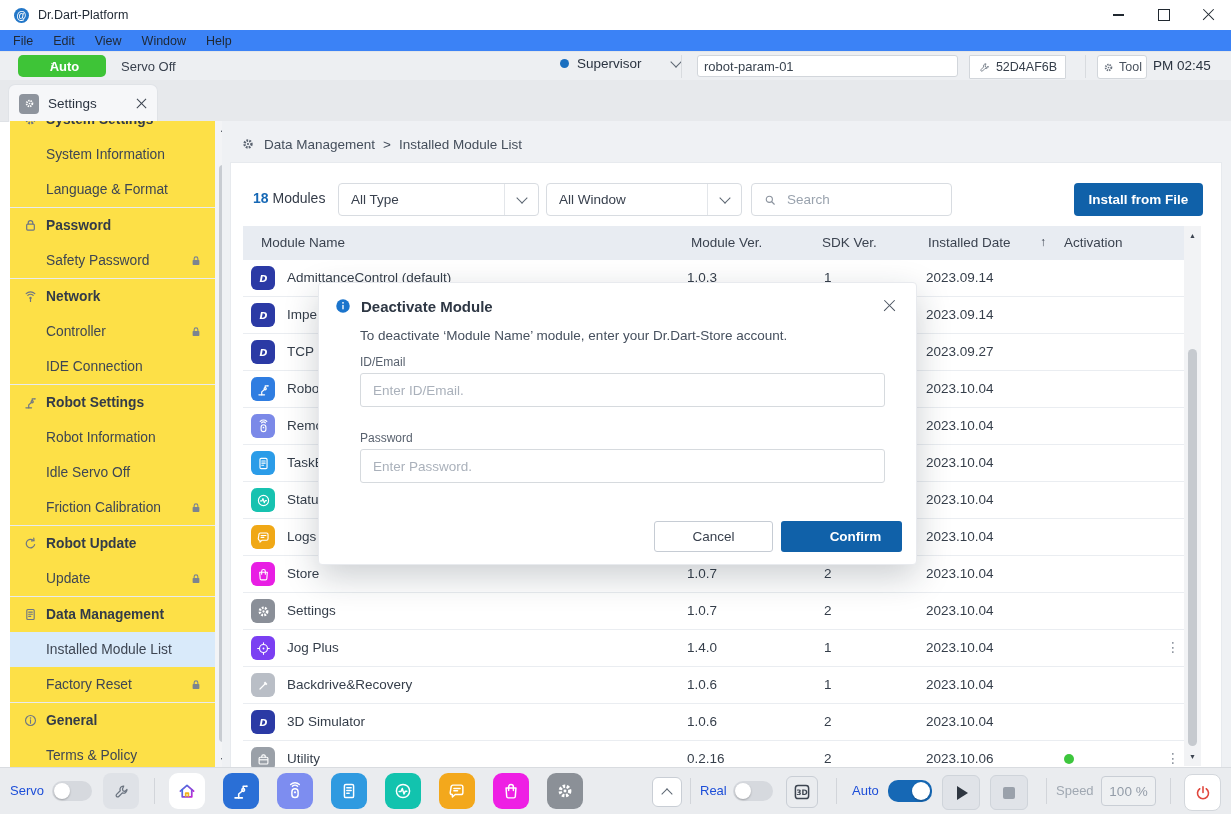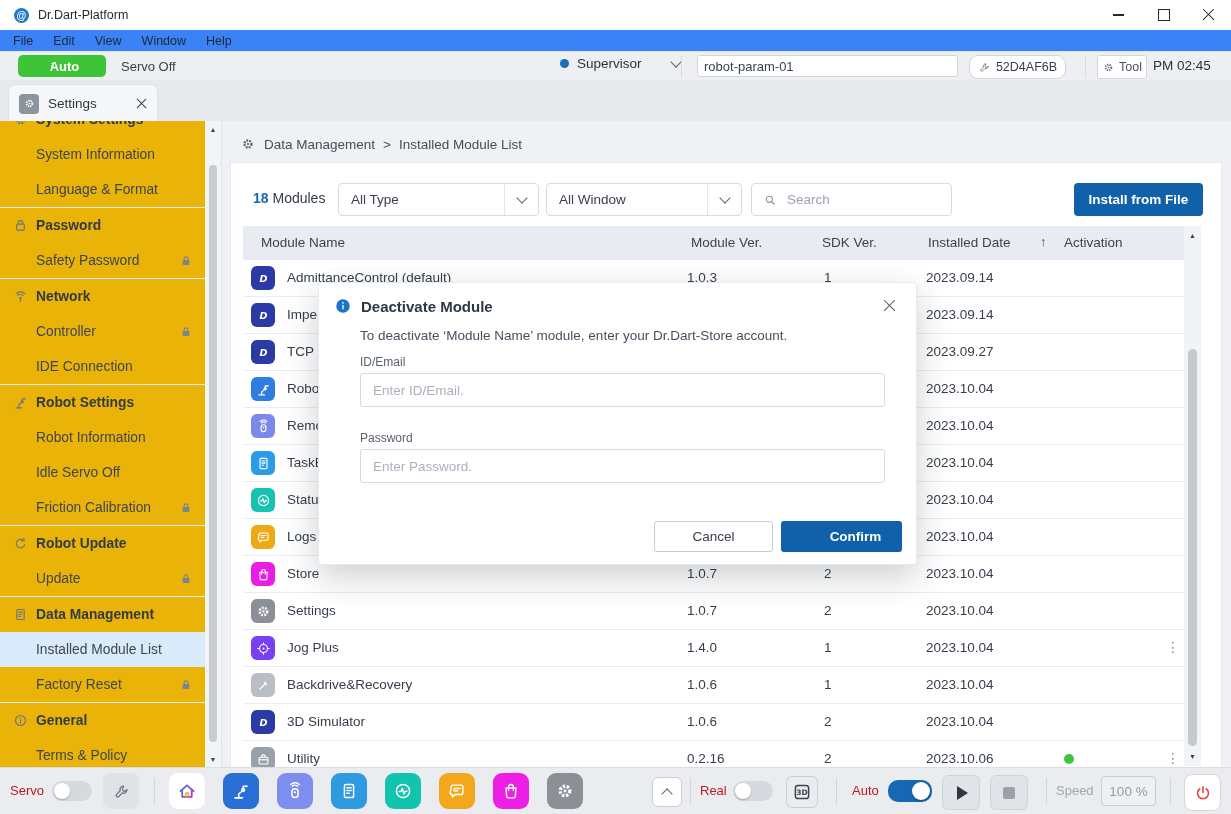--- a/index.html
+++ b/index.html
@@ -26,36 +26,36 @@
   .statusbar{position:absolute;top:51px;left:0;right:0;height:29px;background:#edeff2;border-top:1px solid #e3e6e9;}
   .badge-auto{position:absolute;left:18px;top:3px;width:88px;height:22px;border-radius:5px;color:#fff;
               display:flex;align-items:center;justify-content:center;gap:5px;font-size:13px;font-weight:bold;}
   .servo-state{position:absolute;left:121px;top:7px;font-size:13px;color:#39414e;}
   .role{position:absolute;left:560px;top:4px;display:flex;align-items:center;gap:8px;font-size:13.5px;color:#2a3340;}
   .role-dot{width:9px;height:9px;border-radius:50%;background:#1a6fc0;}
   .chev{width:7px;height:7px;border-right:1.5px solid #5c6672;border-bottom:1.5px solid #5c6672;transform:rotate(45deg);margin-top:-3px;}
   .sb-div{position:absolute;top:3px;width:1px;height:23px;background:#d8dbdf;}
   .param-input{position:absolute;left:697px;top:3px;width:247px;height:20px;border:1px solid #d2d6db;border-radius:3px;
                background:#fff;font:13px "Liberation Sans",sans-serif;color:#39434f;padding:0 6px;}
-  .serial-chip{position:absolute;left:969px;top:3px;width:95px;height:22px;background:#fff;border:1px solid #d2d6db;border-radius:9px;
+  .serial-chip{position:absolute;left:969px;top:3px;width:95px;height:22px;background:#fff;border:1px solid #d2d6db;border-radius:1px;
                display:flex;align-items:center;justify-content:center;gap:5px;font-size:12.5px;color:#353e4a;}
   .tool-chip{position:absolute;left:1097px;top:3px;width:48px;height:22px;background:#fff;border:1px solid #d2d6db;border-radius:3px;
              display:flex;align-items:center;justify-content:center;gap:4px;font-size:12.5px;color:#49525e;}
   .clock{position:absolute;left:1153px;top:6px;font-size:13.5px;color:#2a3340;}
   
   .tabstrip{position:absolute;top:80px;left:0;right:0;height:41px;background:#e7e9ec;border-bottom:1px solid #dfe2e6;}
   .tab{position:absolute;left:8px;bottom:-1px;width:128px;height:37px;background:#f6f7f9;border:1px solid #e0e3e7;border-bottom:none;
        border-radius:7px 7px 0 0;display:flex;align-items:center;padding:0 10px;gap:9px;}
   .tab-chip{width:20px;height:20px;border-radius:4px;background:#8e949d;color:#fff;display:flex;align-items:center;justify-content:center;}
   .tab-label{font-size:13.5px;color:#2a3340;}
   .tab-close{margin-left:auto;position:relative;width:11px;height:11px;}
   .tab-close::before,.tab-close::after{content:"";position:absolute;left:-1px;top:4.7px;width:13px;height:1.2px;background:#3c4450;}
   .tab-close::before{transform:rotate(45deg);} .tab-close::after{transform:rotate(-45deg);}
   
-  .sidebar{position:absolute;top:121px;bottom:46px;left:0;width:221px;background:#eab308;border-right:1px solid #e2e5e9;overflow:hidden;}
+  .sidebar{position:absolute;top:121px;bottom:46px;left:10px;width:221px;background:#fde047;border-right:1px solid #e2e5e9;overflow:hidden;}
   .sidelist{margin-top:-20px;width:205px;}
   .srow{height:35px;display:flex;align-items:center;padding:0 12px;font-size:13.8px;color:#3e4653;}
   .srow[data-type="group"]{border-top:1px solid #e8ebef;font-weight:bold;color:#333b48;}
   .srow[data-type="item"]{padding-left:36px;}
   .srow[data-active="true"]{background:#d9eafa;}
   .sicon{width:17px;height:17px;margin-right:7px;color:#6e7683;flex:0 0 auto;}
   .slock{width:14px;height:14px;margin-left:auto;color:#7c8490;flex:0 0 auto;}
   .sscroll{position:absolute;top:0;bottom:0;right:0;width:16px;background:#f3f4f6;}
   .sscroll .arr{position:absolute;left:0;width:16px;text-align:center;font-size:7px;color:#3c4450;}
   .sscroll .thumb{position:absolute;left:4px;width:8px;border-radius:4px;background:#c8ccd2;}
@@ -103,21 +103,21 @@
   .m-msg{position:absolute;left:41px;top:45px;font-size:13.5px;color:#46505e;}
   .m-label{position:absolute;left:41px;font-size:12px;color:#59626f;}
   .m-input{position:absolute;left:41px;width:499px;height:32px;border:1px solid #d6dade;border-radius:3px;padding:0 12px;
            font:13.5px "Liberation Sans",sans-serif;color:#39414e;}
   .m-input::placeholder{color:#aab1bb;}
   .m-btn{position:absolute;top:238px;height:31px;border-radius:3px;font:13.5px "Liberation Sans",sans-serif;cursor:pointer;box-sizing:border-box;}
   .m-cancel{left:335px;width:119px;background:#fff;border:1px solid #c6ccd4;color:#39414e;}
   .m-confirm{left:462px;width:121px;border:none;color:#fff;font-weight:bold;padding-left:34px;}
   
   .taskbar{position:absolute;left:0;right:0;bottom:0;height:46px;background:#eaecef;border-top:1px solid #d9dce0;}
-  .tb-label{position:absolute;top:15px;font-size:13px;color:#b91c1c;}
+  .tb-label{position:absolute;top:15px;font-size:13px;color:#1d4ed8;}
   .toggle{position:absolute;width:40px;height:20px;border-radius:10px;background:#d6d9de;cursor:pointer;}
   .toggle i{position:absolute;top:2px;left:2px;width:16px;height:16px;border-radius:50%;background:#fff;box-shadow:0 1px 2px rgba(0,0,0,.25);}
   .toggle.big{width:44px;height:22px;} .toggle.big i{width:18px;height:18px;}
   .toggle.on i{left:auto;right:2px;}
   .sq-btn{position:absolute;display:flex;align-items:center;justify-content:center;border-radius:8px;cursor:pointer;}
   .tb-wrench{left:103px;top:5px;width:36px;height:36px;background:#dfe2e7;color:#6b7480;}
   .tb-div{position:absolute;top:10px;width:1px;height:26px;background:#d2d5da;}
   .appic{position:absolute;top:5px;width:36px;height:36px;border-radius:9px;display:flex;align-items:center;justify-content:center;color:#fff;cursor:pointer;}
   .appic svg{width:22px;height:22px;}
   .tb-collapse{left:652px;top:9px;width:28px;height:28px;background:#fff;border:1px solid #c9ced5;border-radius:6px;}

